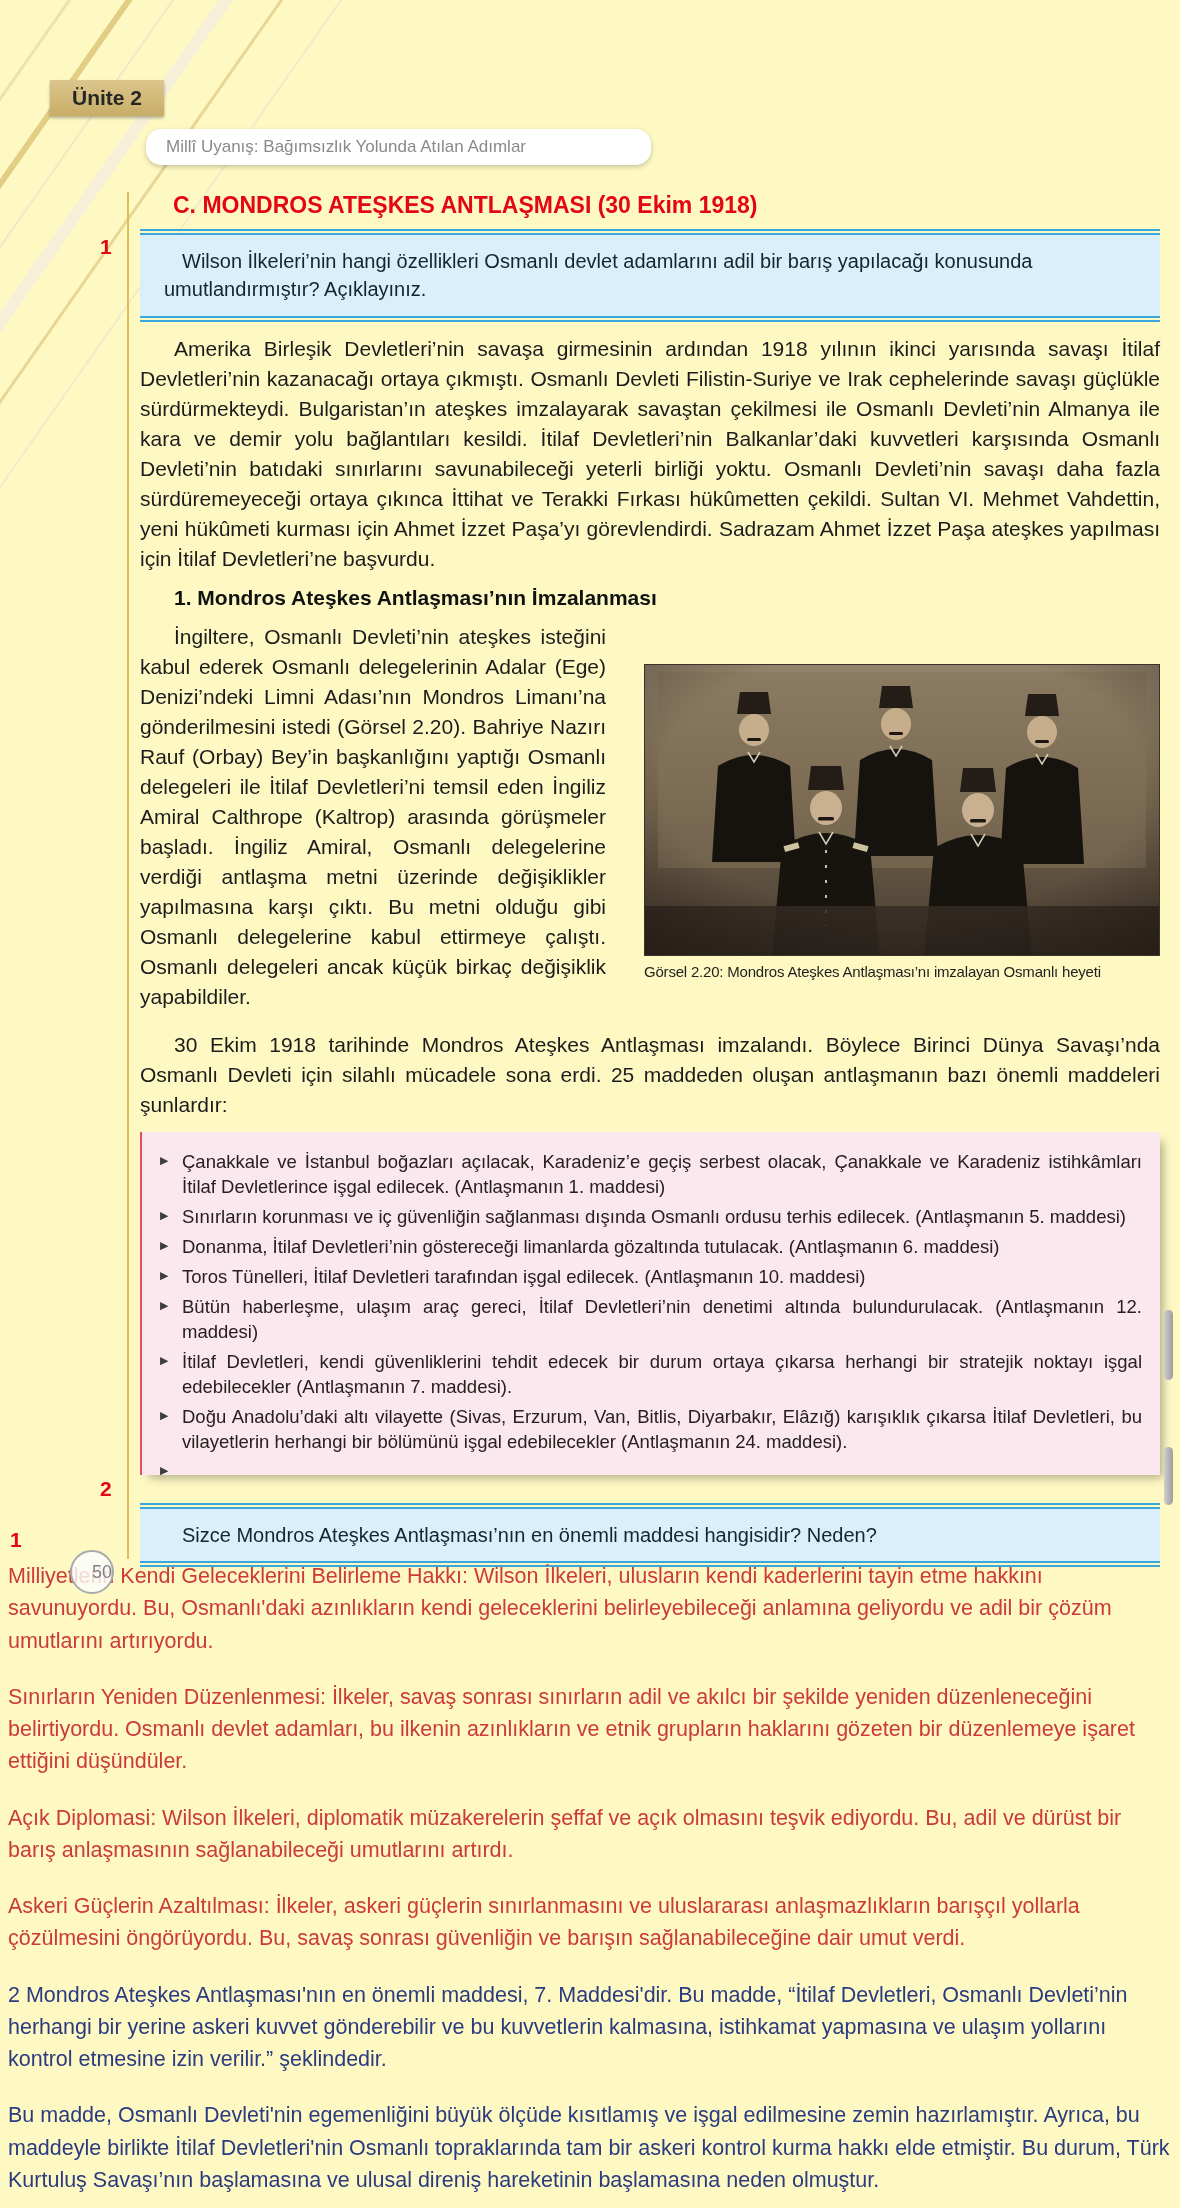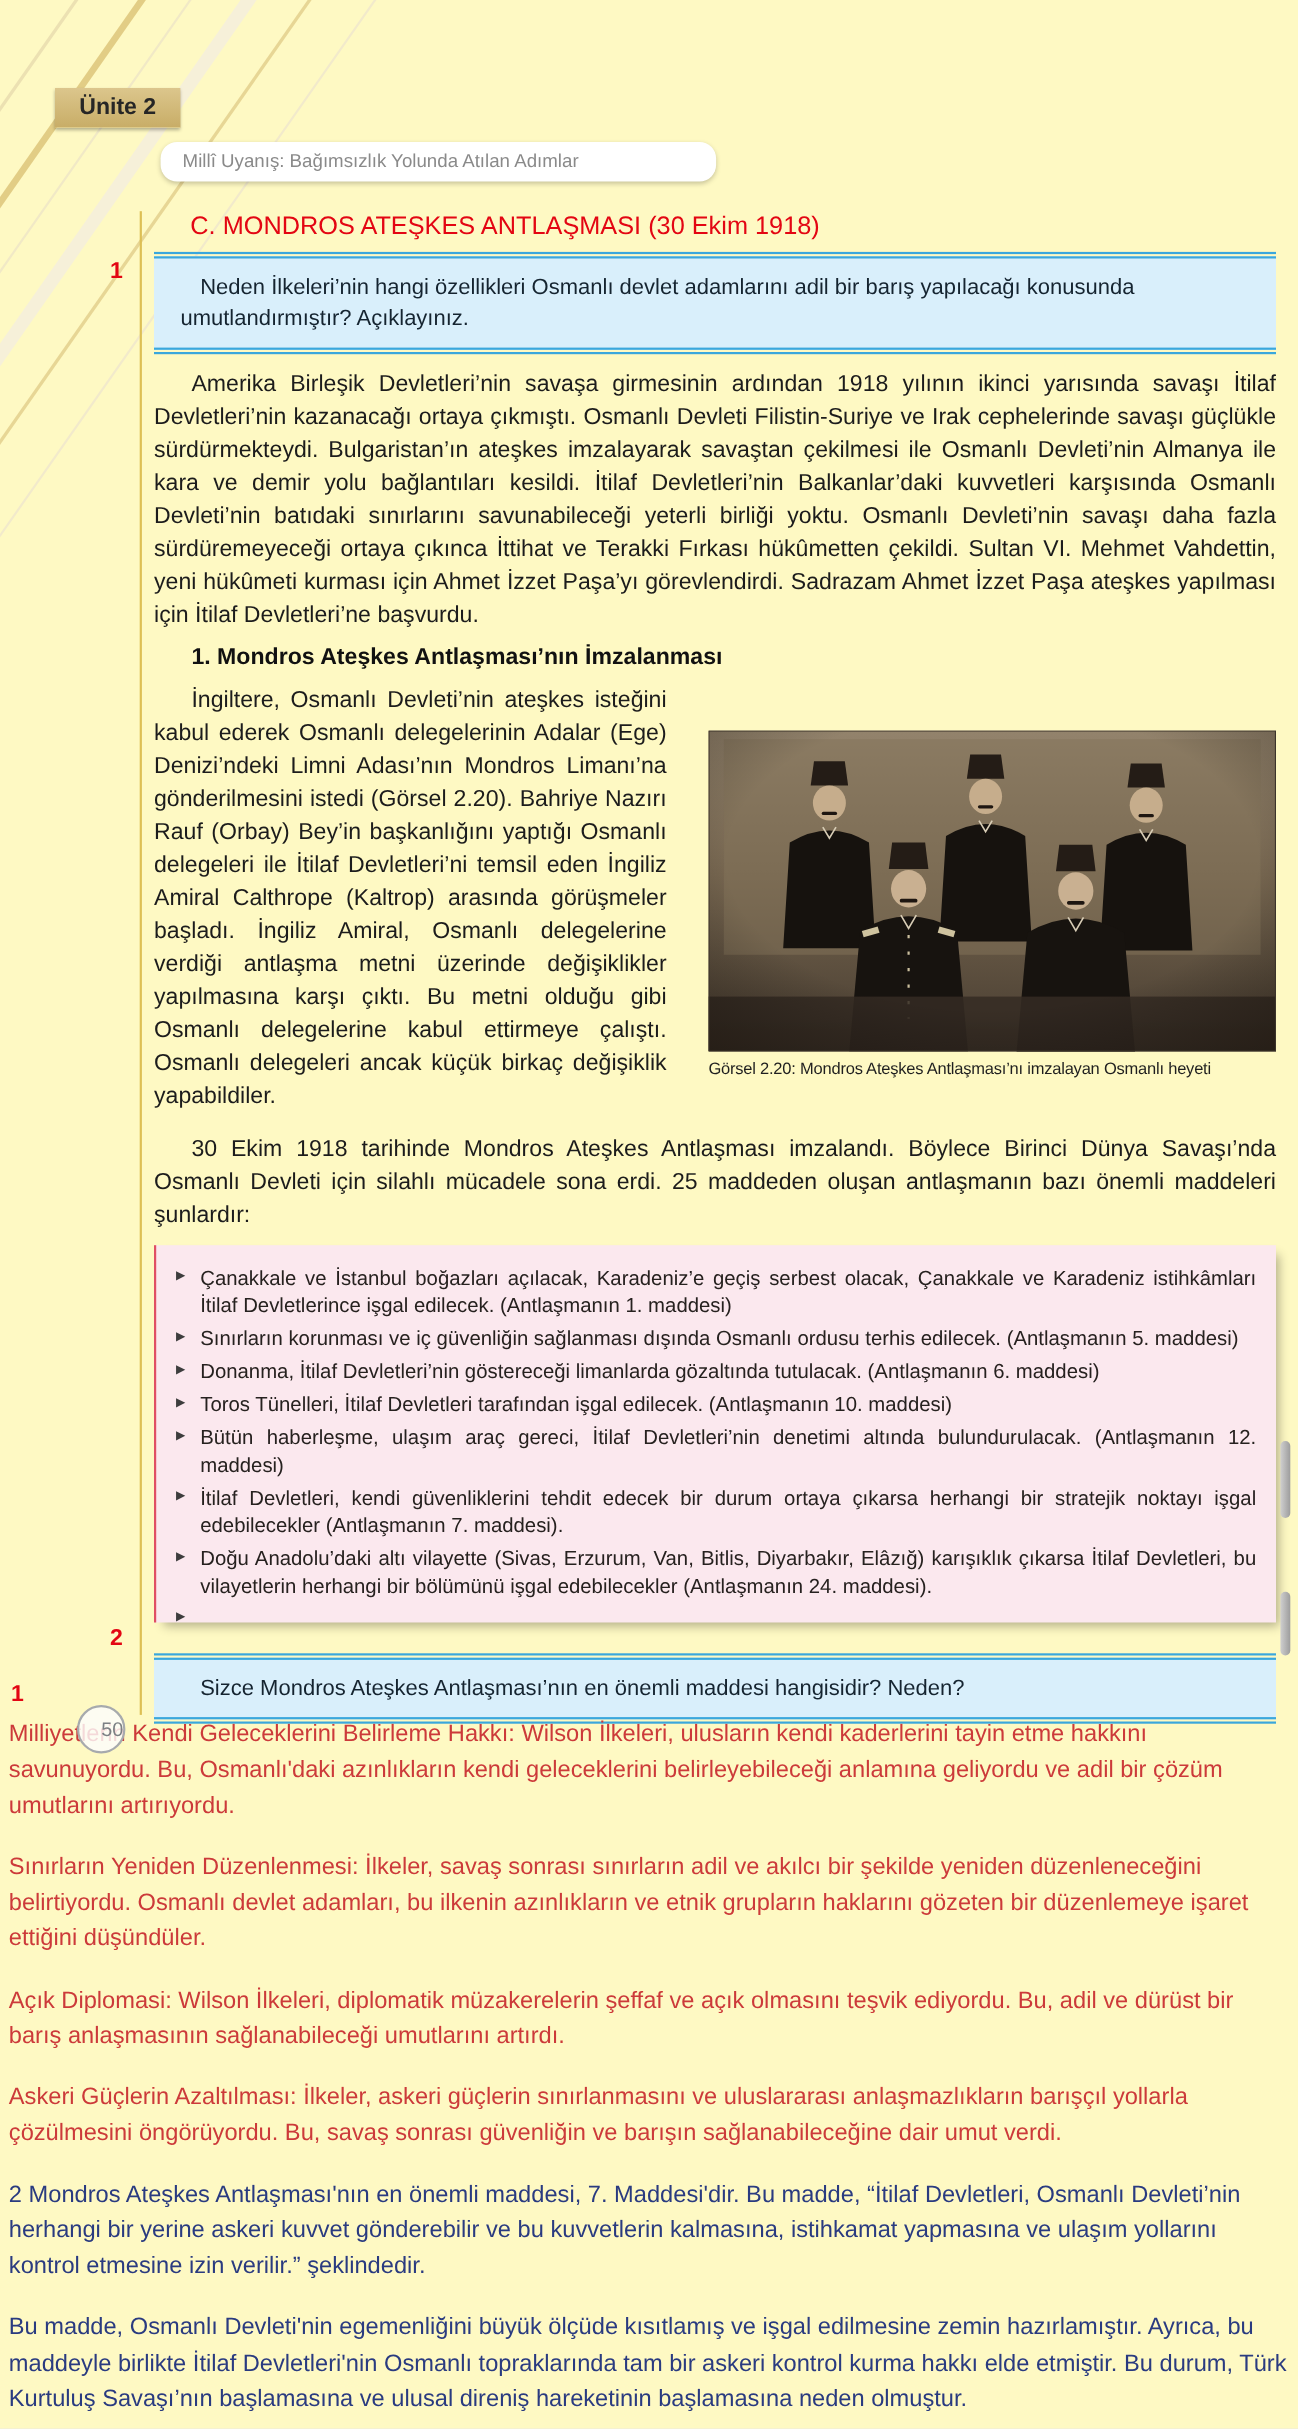--- a/index.html
+++ b/index.html
@@ -34,21 +34,21 @@
   .unit-subtitle {
     position: absolute; left: 146px; top: 129px; width: 505px;
     background: #ffffff; border-radius: 15px;
     box-shadow: 0 2px 5px rgba(0,0,0,.22);
     padding: 8px 20px; font-size: 17px; color: #8a8a8a;
   }
 
   .content { position: absolute; left: 140px; top: 188px; width: 1020px; }
   .vrule { position: absolute; left: -13px; top: 4px; bottom: 4px; width: 2px; background: #ddbf55; }
 
-  h2.heading { font-size: 23px; font-weight: normal; color: #e30613; margin: 4px 0 14px 33px; }
+  h2.heading { font-size: 23px; font-weight: bold; color: #e30613; margin: 4px 0 14px 33px; }
   h3.subheading { font-size: 21px; font-weight: bold; color: #111; margin: 2px 0 12px 34px; }
 
   .qwrap { position: relative; margin-bottom: 16px; }
   .qwrap.q2 { margin-top: 32px; margin-bottom: 0; }
   .mnum { position: absolute; color: #e30613; font-weight: bold; font-size: 21px; }
   .qwrap .mnum { left: -40px; top: 2px; }
   .qwrap.q2 .mnum { left: -40px; top: -30px; }
 
   .qbox {
     position: relative; background: #d9effb;
@@ -118,21 +118,21 @@
   </div>
 
   <div class="content">
     <div class="vrule"></div>
 
     <h2 class="heading">C. MONDROS ATEŞKES ANTLAŞMASI (30 Ekim 1918)</h2>
 
     <div class="qwrap">
       <span class="mnum">1</span>
       <div class="qbox">
-        <p>Neden İlkeleri’nin hangi özellikleri Osmanlı devlet adamlarını adil bir barış yapılacağı konusunda umutlandırmıştır? Açıklayınız.</p>
+        <p>Wilson İlkeleri’nin hangi özellikleri Osmanlı devlet adamlarını adil bir barış yapılacağı konusunda umutlandırmıştır? Açıklayınız.</p>
       </div>
     </div>
 
     <p class="body ind">Amerika Birleşik Devletleri’nin savaşa girmesinin ardından 1918 yılının ikinci yarısında savaşı İtilaf Devletleri’nin kazanacağı ortaya çıkmıştı. Osmanlı Devleti Filistin-Suriye ve Irak cephelerinde savaşı güçlükle sürdürmekteydi. Bulgaristan’ın ateşkes imzalayarak savaştan çekilmesi ile Osmanlı Devleti’nin Almanya ile kara ve demir yolu bağlantıları kesildi. İtilaf Devletleri’nin Balkanlar’daki kuvvetleri karşısında Osmanlı Devleti’nin batıdaki sınırlarını savunabileceği yeterli birliği yoktu. Osmanlı Devleti’nin savaşı daha fazla sürdüremeyeceği ortaya çıkınca İttihat ve Terakki Fırkası hükûmetten çekildi. Sultan VI. Mehmet Vahdettin, yeni hükûmeti kurması için Ahmet İzzet Paşa’yı görevlendirdi. Sadrazam Ahmet İzzet Paşa ateşkes yapılması için İtilaf Devletleri’ne başvurdu.</p>
 
     <h3 class="subheading">1. Mondros Ateşkes Antlaşması’nın İmzalanması</h3>
 
     <div class="media-row">
       <p class="body col ind">İngiltere, Osmanlı Devleti’nin ateşkes isteğini kabul ederek Osmanlı delegelerinin Adalar (Ege) Denizi’ndeki Limni Adası’nın Mondros Limanı’na gönderilmesini istedi (Görsel 2.20). Bahriye Nazırı Rauf (Orbay) Bey’in başkanlığını yaptığı Osmanlı delegeleri ile İtilaf Devletleri’ni temsil eden İngiliz Amiral Calthrope (Kaltrop) arasında görüşmeler başladı. İngiliz Amiral, Osmanlı delegelerine verdiği antlaşma metni üzerinde değişiklikler yapılmasına karşı çıktı. Bu metni olduğu gibi Osmanlı delegelerine kabul ettirmeye çalıştı. Osmanlı delegeleri ancak küçük birkaç değişiklik yapabildiler.</p>
       <figure>

